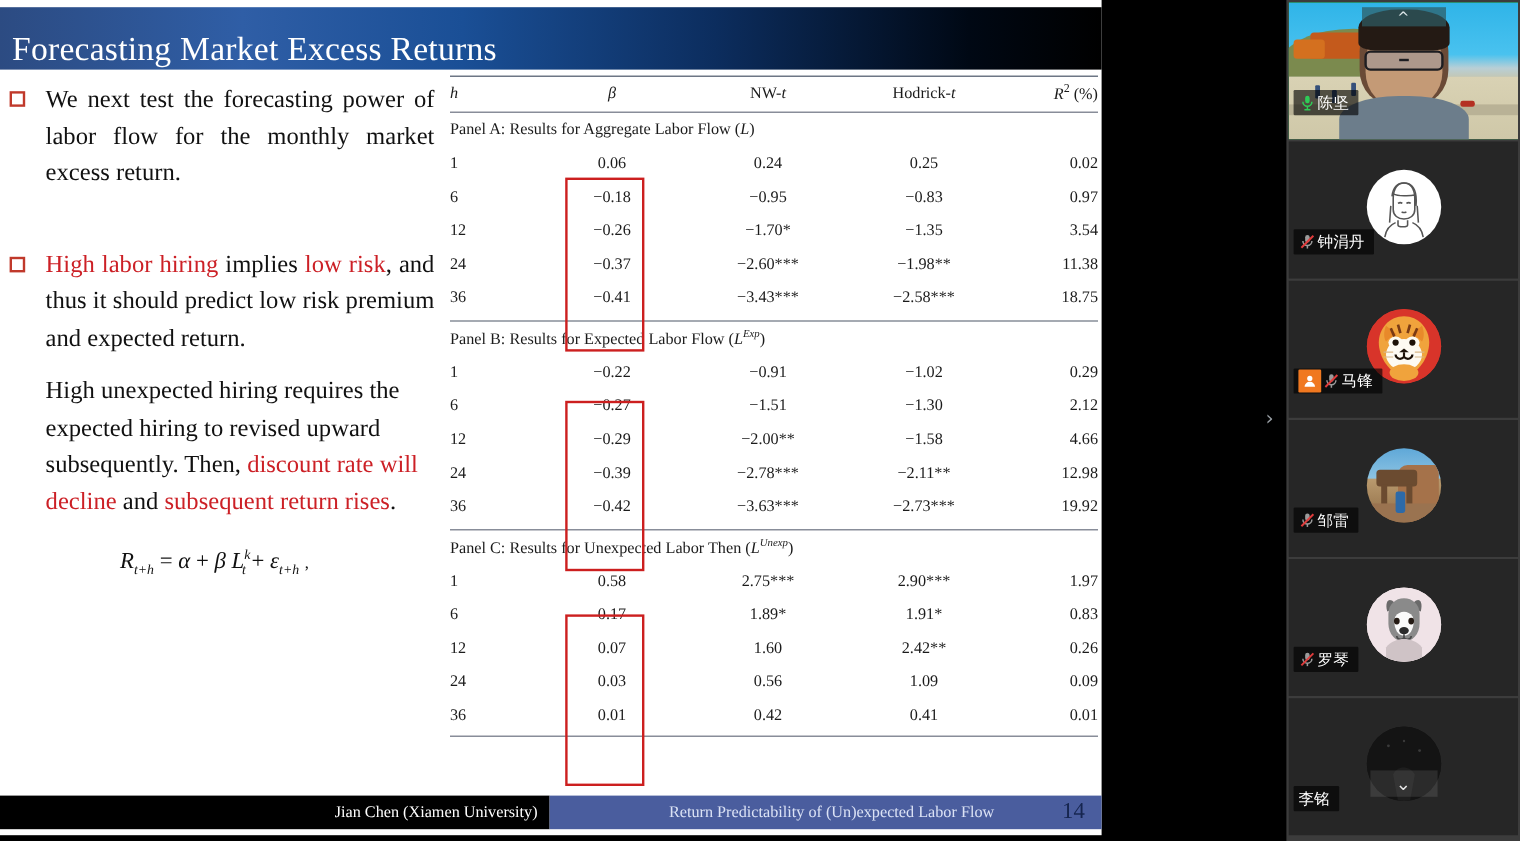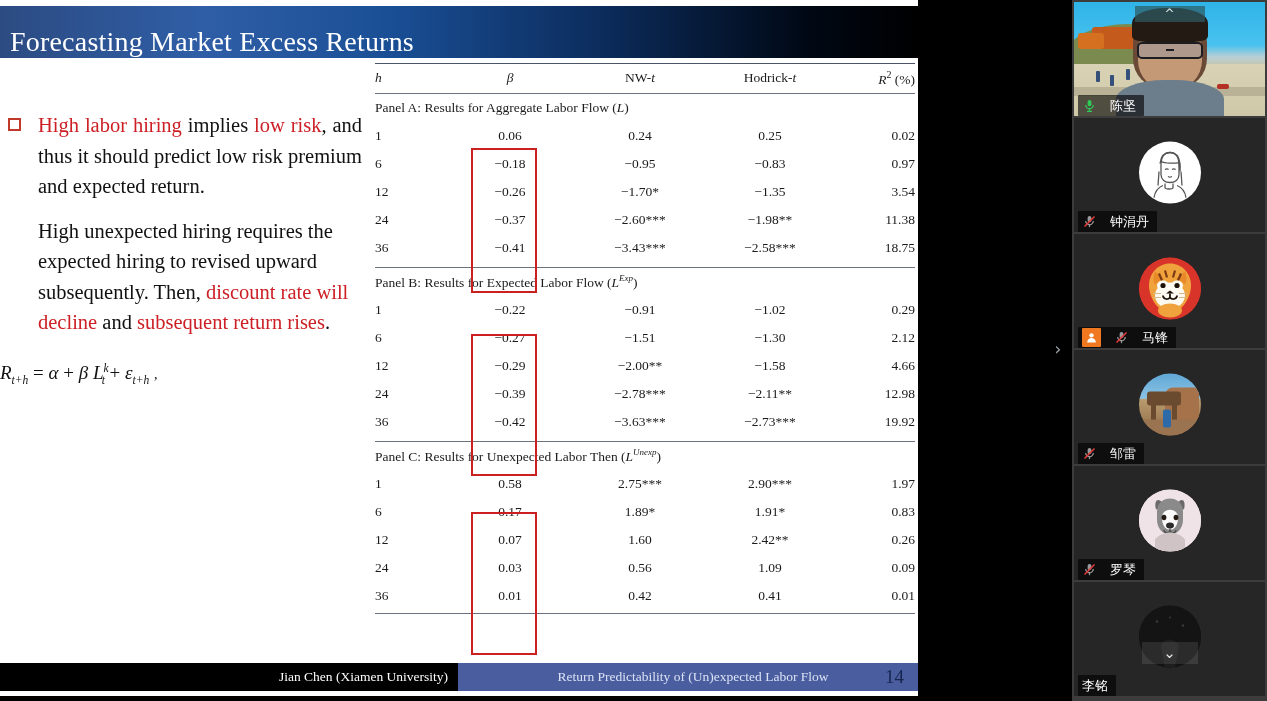--- a/index.html
+++ b/index.html
@@ -45,21 +45,21 @@
     font-size: 20.5px; line-height: 30.5px; color: #111;
     text-align: justify; text-justify: inter-word;
     font-family: "Liberation Serif", serif;
   }
   .btext.just { text-align-last: left; }
   .red { color: #cc2026; }
   .plain-block { padding-left: 38px; margin-top: 14px; }
   .plain-block .btext { text-align: left; }
 
   .formula {
-    margin-top: 24px; 
+    margin-top: 24px; padding-left: 100px;
     font-size: 19px; color: #111;
     font-family: "Liberation Serif", serif;
   }
   .formula i { font-style: italic; }
   .formula sub { font-size: 11.5px; font-style: italic; }
   .formula sup { font-size: 11.5px; font-style: italic; }
   .gk { font-family: "Liberation Serif", serif; font-style: italic; }
 
   
   .table-wrap {
@@ -217,23 +217,23 @@
   .ph-arch:after{content:"";position:absolute;left:4px;top:12px;width:5px;height:22px;background:#6b4b30;}
   .ph-arch:before{content:"";position:absolute;right:4px;top:12px;width:5px;height:22px;background:#6b4b30;}
   .ph-person { position:absolute; left:24px; bottom:8px; width:8px; height:18px; background:#2d6aa8; border-radius:2px; }
   .ph-ground { position:absolute; left:0; bottom:0; width:100%; height:16px; background:#9a7350; }
   
   .av-dog { background: #efe2e6; }
   
   .av-dark { background: #151515; }
 
   .name-badge {
-    position: absolute; left: 4px; bottom: 0; height: 21px;
+    position: absolute; left: 4px; bottom: 20px; height: 21px;
     background: rgba(0,0,0,.62); display: flex; align-items: center;
-    padding: 0 8px 0 4px; gap: 13px; border-radius: 1px;
+    padding: 0 8px 0 4px; gap: 1px; border-radius: 1px;
   }
   .name-text {
     color: #ffffff; font-size: 13px; font-family: "DejaVu Sans", sans-serif;
     white-space: nowrap;
   }
   .mic { width: 15px; height: 15px; flex: 0 0 15px; }
   .host-badge {
     width: 19px; height: 19px; background: #f07820; border-radius: 1px;
     display: flex; align-items: center; justify-content: center;
     flex: 0 0 19px;
@@ -254,20 +254,26 @@
   <div class="share-stage">
 
     <div class="slide">
 
       <div class="slide-titlebar">
         <div class="slide-title">Forecasting Market Excess Returns</div>
       </div>
 
       <div class="left-col">
 
+        <div class="bullet-block">
+          <span class="bullet-mark"></span>
+          <div class="btext just">
+            <span>We next test the forecasting power of labor flow for the monthly market excess return.</span>
+          </div>
+        </div>
 
         <div style="height:42px"></div>
 
         <div class="bullet-block">
           <span class="bullet-mark"></span>
           <div class="btext just">
             <span class="red">High labor hiring</span><span> implies </span><span class="red">low risk</span><span>, and thus it should predict low risk premium and expected return.</span>
           </div>
         </div>
 

